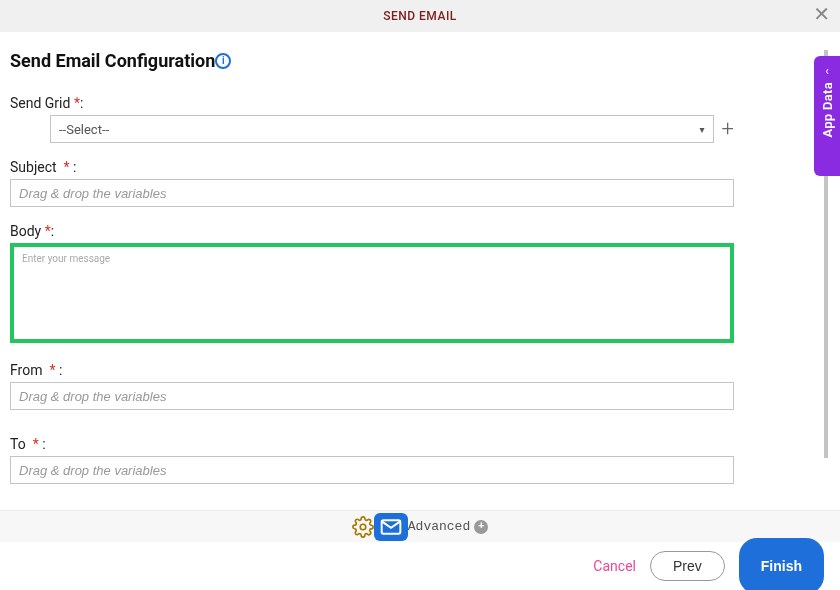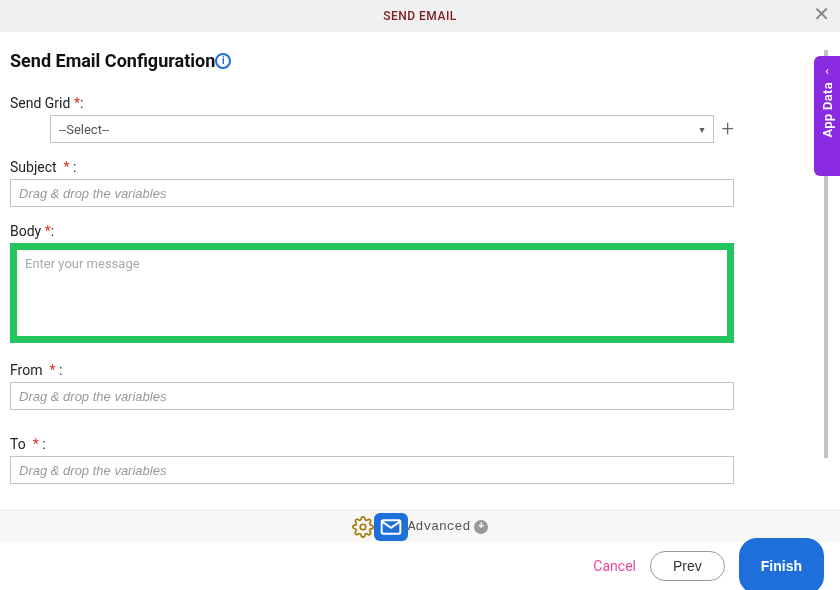--- a/index.html
+++ b/index.html
@@ -147,23 +147,23 @@
   .radio.selected::after {
     content: "";
     width: 8px;
     height: 8px;
     background: #1e6fd9;
     border-radius: 50%;
   }
   .textarea {
     width: 100%;
     height: 100px;
-    border: 7px solid #22c55e;
+    border: 4px solid #22c55e;
     padding: 6px 8px;
-    font-size: 13px;
+    font-size: 10px;
     color: #555;
     resize: none;
     font-family: inherit;
   }
   .textarea::placeholder { color: #aaa; }
   .two-col {
     display: flex;
     gap: 26px;
     flex-direction: column;
   }

